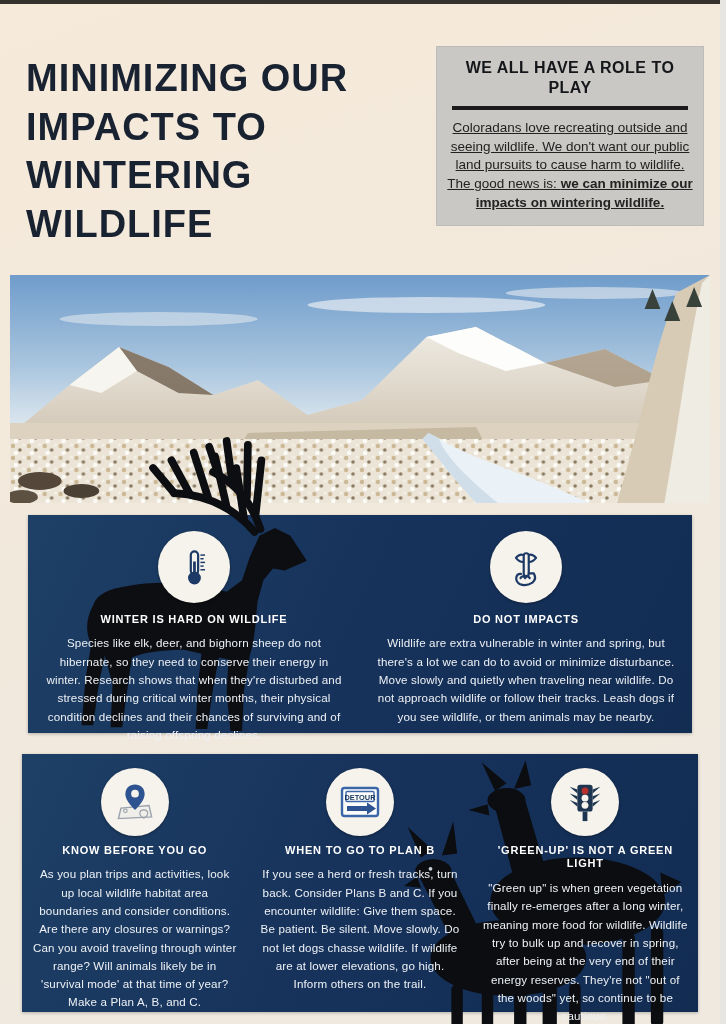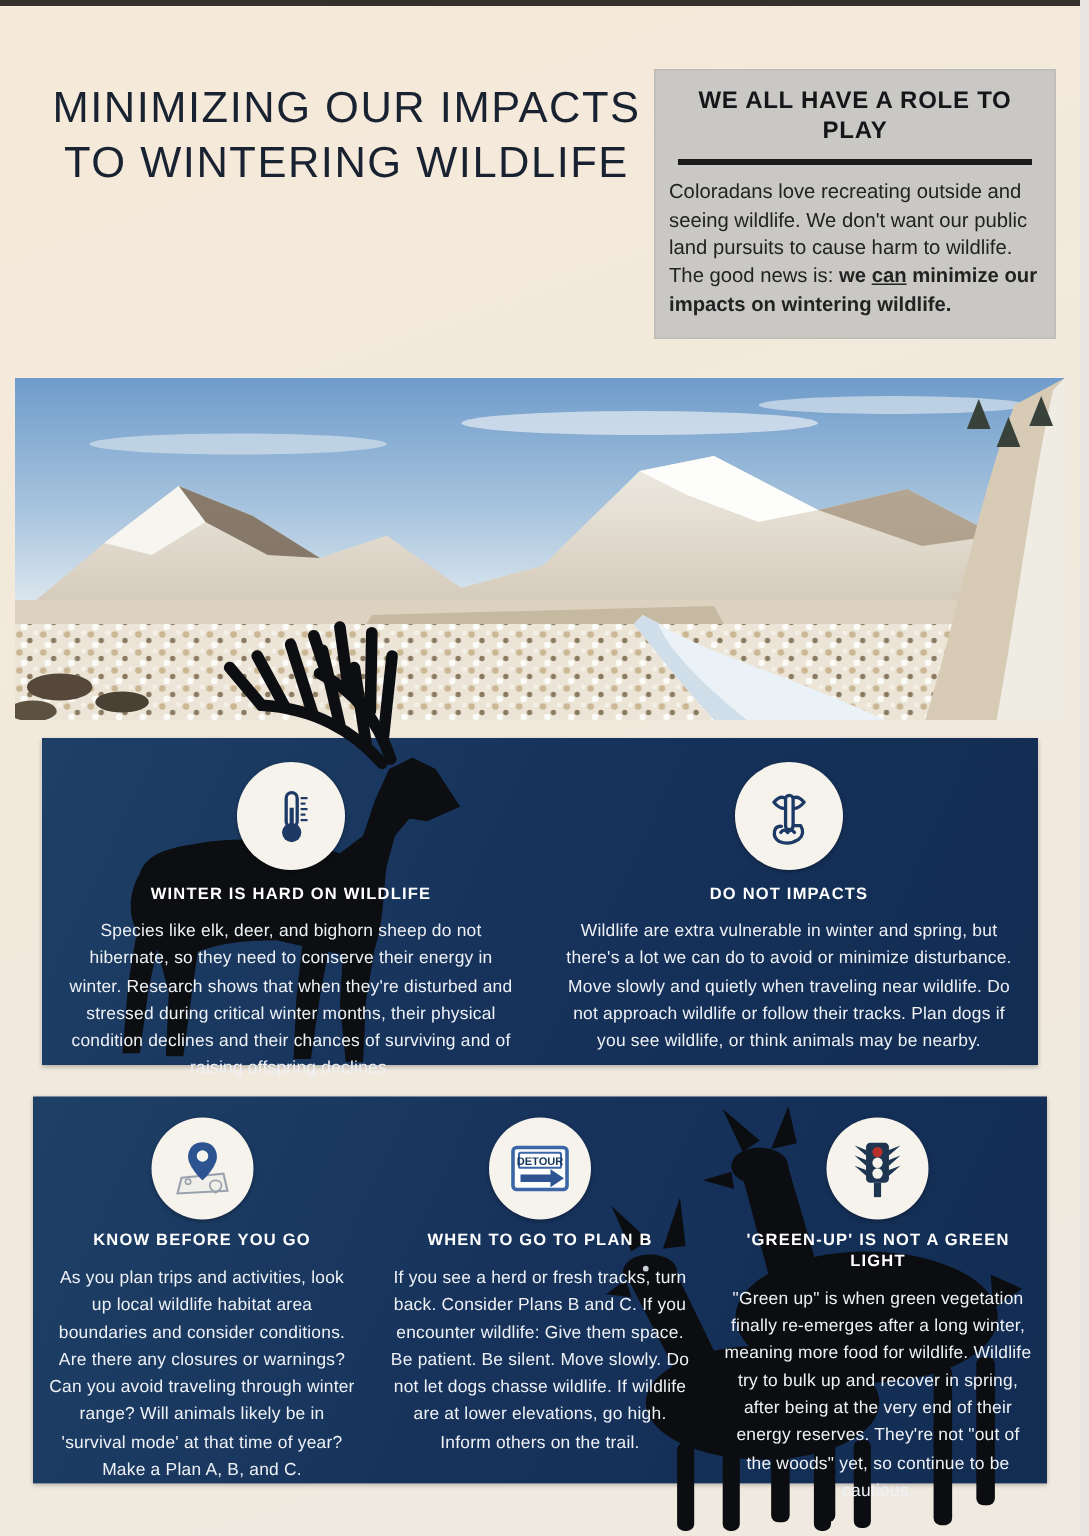--- a/index.html
+++ b/index.html
@@ -9,35 +9,35 @@
     background:linear-gradient(160deg,#f6ead9 0%, #f2e9dc 40%, #efe9e0 100%);
     overflow:hidden;
     border-right:6px solid #e8e6e2;
   }
   .top-edge{ height:4px; background:#35312c; width:100%; }
 
   
   .header{ display:flex; padding:36px 16px 0 26px; }
   .title{
     flex:1; max-width:440px; margin-top:14px;
-    font-size:29px; line-height:1.28; font-weight:normal; letter-spacing:1px;
-    color:#182231; text-align:center;
+    font-size:38px; line-height:1.28; font-weight:bold; letter-spacing:1px;
+    color:#182231; text-align:left;
   }
   .role-box{
     width:268px; margin-top:6px; align-self:flex-start;
     background:#c9c8c5; padding:12px 10px 14px; color:#17181a;
     box-shadow:0 0 0 1px #bdbcb9 inset;
   }
   .role-box h2{
     font-size:16px; font-weight:bold; text-align:center; letter-spacing:.5px;
     color:#141619; line-height:1.25;
   }
   .role-divider{ height:4px; background:#1b1b1b; margin:8px 6px 9px; }
   .role-body{
-    font-size:13.5px; line-height:1.38; text-align:left; color:#222;
+    font-size:13.5px; line-height:1.38; text-align:center; color:#222;text-decoration:underline;
   }
   .role-body .bold-part{ font-weight:bold; }
   .role-body .underline{ text-decoration:underline; }
 
   
   .photo{ margin:26px 10px 0; height:228px; position:relative; }
   .photo svg{ display:block; width:100%; height:100%; }
 
   
   .panel{
@@ -174,21 +174,21 @@
       <div class="col">
         <div class="icon-circle">
           <svg width="44" height="44" viewBox="0 0 48 48" fill="none" stroke="#1d3a66" stroke-width="2.4" stroke-linecap="round" stroke-linejoin="round">
             <path d="M13,14 Q18,8 23,12 Q24,13 25,12 Q30,8 35,14 Q30,20 25,18 Q24,17.5 23,18 Q18,20 13,14 Z"></path>
             <rect x="21.5" y="9" width="5.5" height="25" rx="2.7" fill="#f6f3ed"></rect>
             <path d="M27,31 L32.5,31 Q36,37 31,41 Q24,45.5 17,42.5 Q12.5,40 13.5,35 Q14.5,31 18.5,31.5"></path>
             <path d="M18,36 q2.5,-3.5 5,0 M23,36 q2.5,-3.5 5,0"></path>
           </svg>
         </div>
         <h3>DO NOT IMPACTS</h3>
-        <p>Wildlife are extra vulnerable in winter and spring, but there's a lot we can do to avoid or minimize disturbance. Move slowly and quietly when traveling near wildlife. Do not approach wildlife or follow their tracks. Plan dogs if you see wildlife, or think animals may be nearby.</p>
+        <p>Wildlife are extra vulnerable in winter and spring, but there's a lot we can do to avoid or minimize disturbance. Move slowly and quietly when traveling near wildlife. Do not approach wildlife or follow their tracks. Leash dogs if you see wildlife, or them animals may be nearby.</p>
       </div>
     </div>
   </div>
 
   <div class="panel panel-2">
     <svg class="silhouette deer" viewBox="0 0 320 300">
       <g fill="#0b0d10">
         <ellipse cx="185" cy="148" rx="92" ry="46"></ellipse>
         <polygon points="118,125 96,42 128,36 152,118"></polygon>
         <ellipse cx="110" cy="42" rx="20" ry="13"></ellipse>

